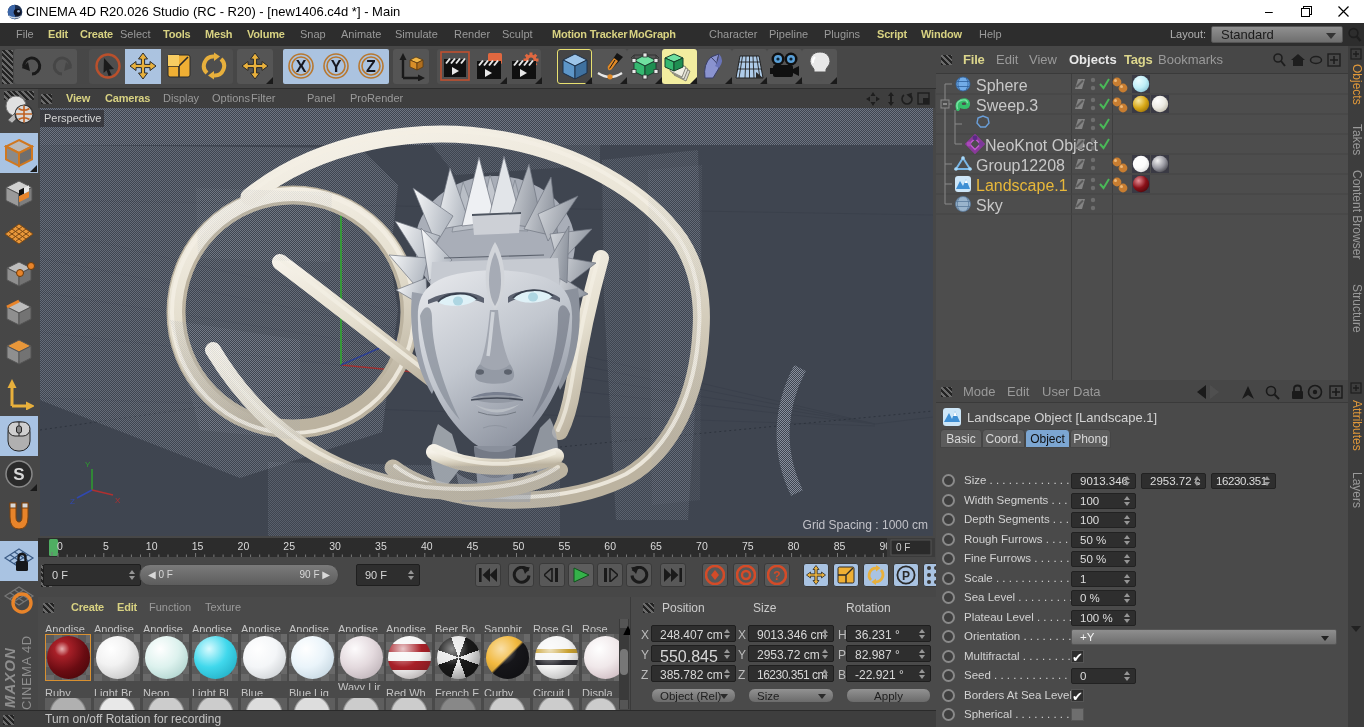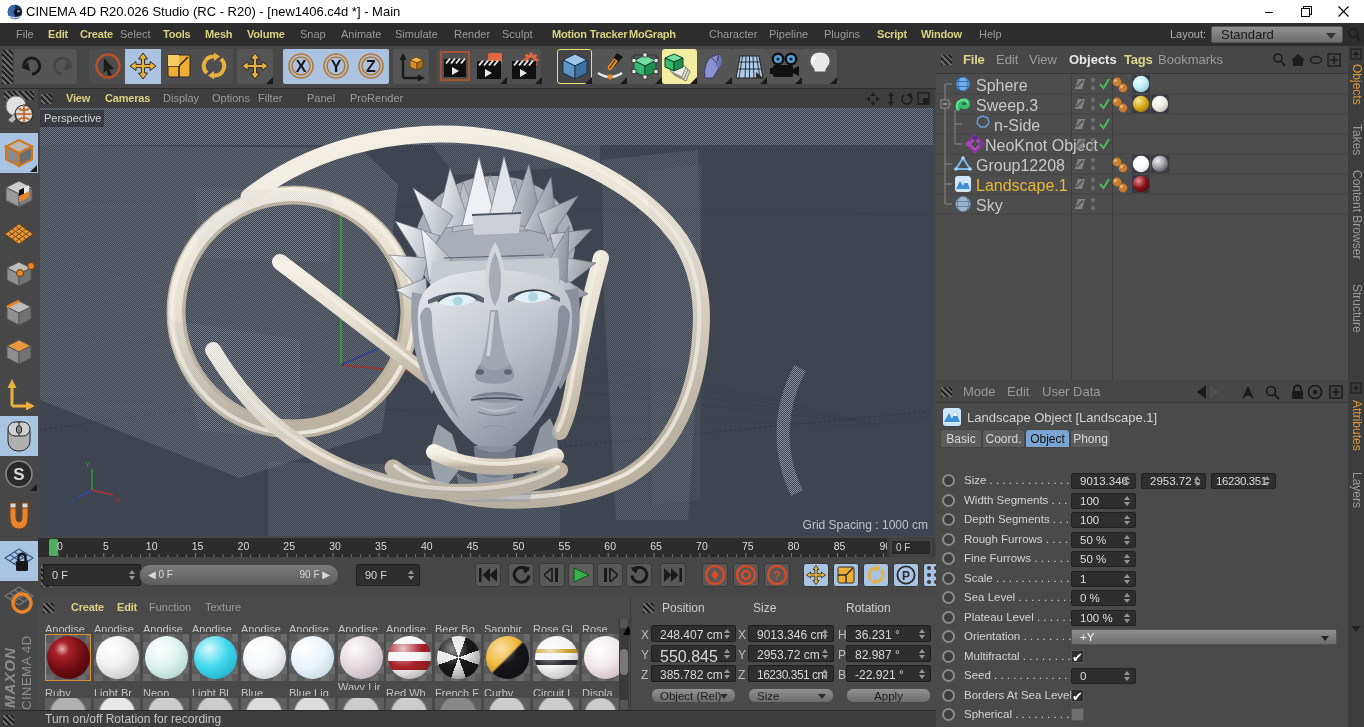--- a/index.html
+++ b/index.html
@@ -481,21 +481,21 @@
       </g>
       <circle cx="19" cy="19" r="9" fill="none" stroke="#e8842a" stroke-width="3.4"></circle>
     </svg>
   </div>
   <div id="vpmenu" class="abs">
     <div class="handle" style="left:3px;top:5px;width:11px;height:10px"></div>
     <div class="mi y" style="left:28px">View</div>
     <div class="mi y" style="left:67px">Cameras</div>
     <div class="mi" style="left:125px">Display</div>
     <div class="mi" style="left:174px">Options</div>
-    <div class="mi" style="left:220px">Filter</div>
+    <div class="mi" style="left:213px">Filter</div>
     <div class="mi" style="left:269px">Panel</div>
     <div class="mi" style="left:312px">ProRender</div>
     <svg class="abs" style="left:828px;top:3px" width="64" height="14" viewBox="0 0 64 14">
       <g fill="#1e1e1e">
         <path d="M7 0 L9.5 4 L4.5 4 Z M7 14 L4.5 10 L9.5 10 Z M0 7 L4 4.5 L4 9.5 Z M14 7 L10 9.5 L10 4.5 Z"></path>
         <path d="M25 0 L28 4 L22 4 Z M25 14 L22 10 L28 10 Z"></path>
           <rect x="24" y="3" width="2" height="8"></rect>
       </g>
       <g fill="none" stroke="#1e1e1e" stroke-width="1.6">
         <path d="M38 3 A5 5 0 1 0 44 3"></path>
@@ -1129,23 +1129,20 @@
           <circle cx="8" cy="8" r="7.5" fill="#9ab4cc"></circle>
           <path d="M8 0.5 A7.5 7.5 0 0 0 8 15.5 M8 0.5 A7.5 7.5 0 0 1 8 15.5 M1 5.5 L15 5.5 M1 10.5 L15 10.5 M4.5 1.3 A12 12 0 0 0 4.5 14.7 M11.5 1.3 A12 12 0 0 1 11.5 14.7" stroke="#5a7a9a" stroke-width="0.8" fill="none"></path>
         </g>
       </svg>
       <div class="trow" style="top:0">
           <span class="tname" style="left:40px">Sphere</span>
         </div>
       <div class="trow" style="top:20px">
           <span class="tname" style="left:40px">Sweep.3</span>
         </div>
-      <div class="trow" style="top:40px">
-          <span class="tname" style="left:58px">n-Side</span>
-        </div>
       <div class="trow" style="top:60px">
           <span class="tname" style="left:49px">NeoKnot Object</span>
         </div>
       <div class="trow" style="top:80px">
           <span class="tname" style="left:40px">Group12208</span>
         </div>
       <div class="trow" style="top:100px">
           <span class="tname" style="left:40px;color:#e8b83a">Landscape.1</span>
         </div>
       <div class="trow" style="top:120px">

